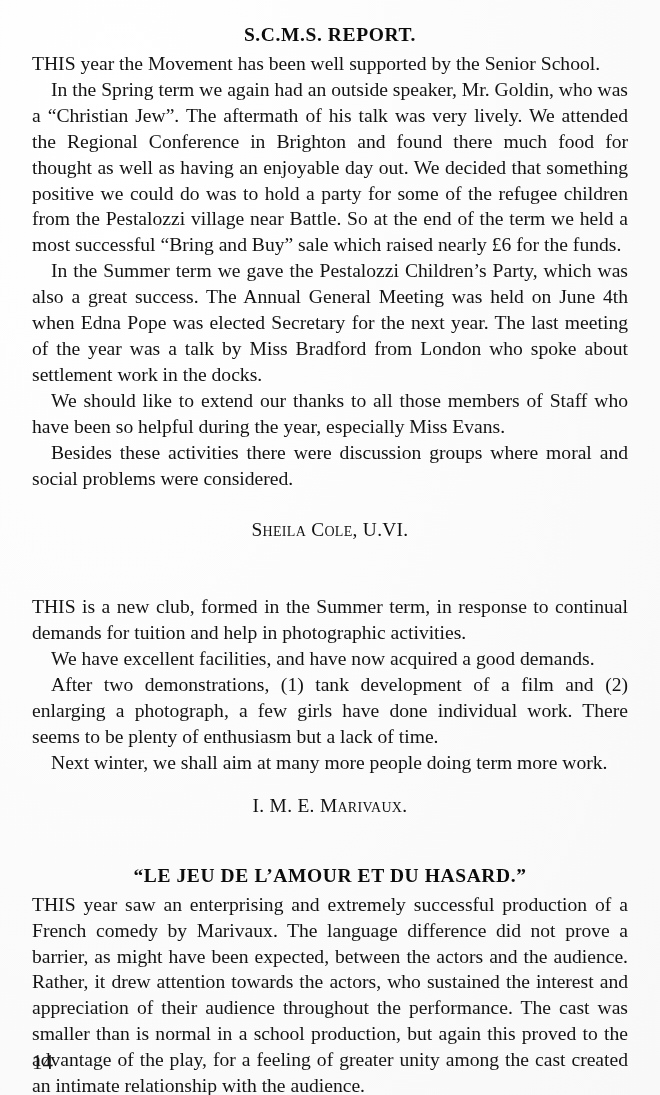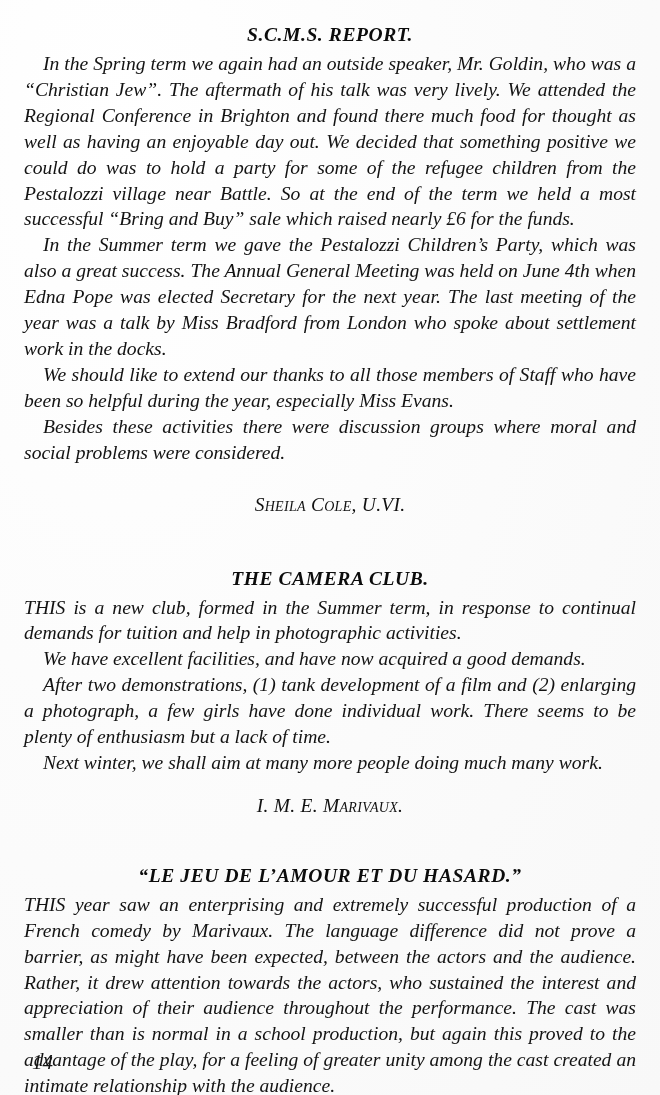--- a/index.html
+++ b/index.html
@@ -14,24 +14,23 @@
     font-family: "Liberation Serif", "DejaVu Serif", serif;
     color: #111111;
     overflow: hidden;
     position: relative;
   }
   .page {
     position: relative;
     width: 660px;
     height: 1095px;
     box-sizing: border-box;
-    padding: 0 24px;
+    padding: 0 32px;
     background:
       radial-gradient(ellipse at 18% 12%, #ffffff 0%, #fbfbfb 55%, #f8f8f8 100%);
-    font-style: italic;
   }
   .article {
     margin: 0;
   }
   .article-heading {
     text-align: center;
     font-weight: bold;
     font-size: 19.5px;
     letter-spacing: 0.6px;
     margin: 0;
@@ -84,41 +83,41 @@
 
 <div class="page">
 
   <div class="gap-heading-top-1"></div>
 
   <div class="article">
     <h2 class="article-heading">S.C.M.S. REPORT.</h2>
 
     <div class="gap-heading-body"></div>
 
+    <p class="body-text first">THIS year the Movement has been well supported by the Senior School.</p>
     <p class="body-text indented">In the Spring term we again had an outside speaker, Mr. Goldin, who was a “Christian Jew”.  The aftermath of his talk was very lively.  We attended the Regional Conference in Brighton and found there much food for thought as well as having an enjoyable day out.   We decided that something positive we could do was to hold a party for some of the refugee children from the Pestalozzi village near Battle.  So at the end of the term we held a most successful “Bring and Buy” sale which raised nearly £6 for the funds.</p>
     <p class="body-text indented">In the Summer term we gave the Pestalozzi Children’s Party, which was also a great success. The Annual General Meeting was held on June 4th when Edna Pope was elected Secretary for the next year. The last meeting of the year was a talk by Miss Bradford from London who spoke about settlement work in the docks.</p>
     <p class="body-text indented">We should like to extend our thanks to all those members of Staff who have been so helpful during the year, especially Miss Evans.</p>
     <p class="body-text indented">Besides these activities there were discussion groups where moral and social problems were considered.</p>
 
     <div class="gap-sig-1"></div>
 
     <p class="signature">Sheila Cole, U.VI.</p>
   </div>
 
   <div class="gap-section"></div>
 
   <div class="article">
-    <h2 class="article-heading">THE CAMERA CLUB.</h2>
 
     <div class="gap-heading-body"></div>
 
     <p class="body-text first">THIS is a new club, formed in the Summer term, in response to continual demands for tuition and help in photographic activities.</p>
     <p class="body-text indented">We have excellent facilities, and have now acquired a good demands.</p>
     <p class="body-text indented">After two demonstrations, (1) tank development of a film and (2) enlarging a photograph, a few girls have done individual work. There seems to be plenty of enthusiasm but a lack of time.</p>
-    <p class="body-text indented">Next winter, we shall aim at many more people doing much many work.</p>
+    <p class="body-text indented">Next winter, we shall aim at many more people doing term more work.</p>
 
     <div class="gap-sig-2"></div>
 
     <p class="signature">I. M. E. Marivaux.</p>
   </div>
 
   <div class="gap-section-2"></div>
 
   <div class="article">
     <h2 class="article-heading">“LE JEU DE L’AMOUR ET DU HASARD.”</h2>

